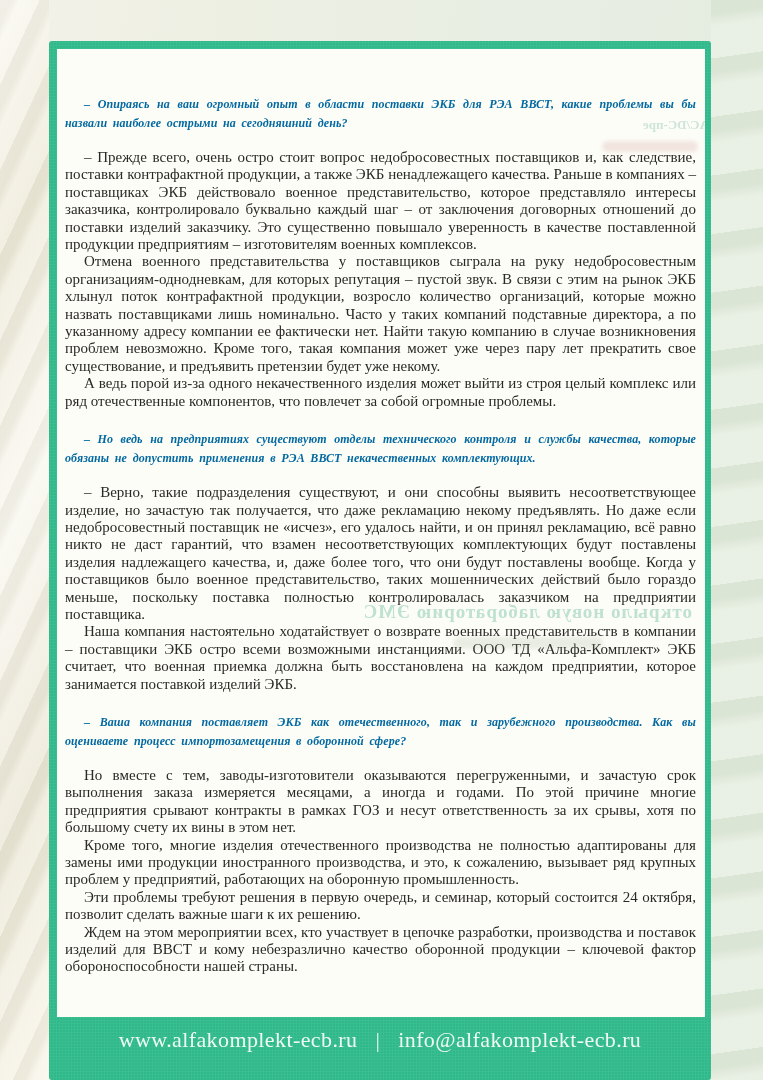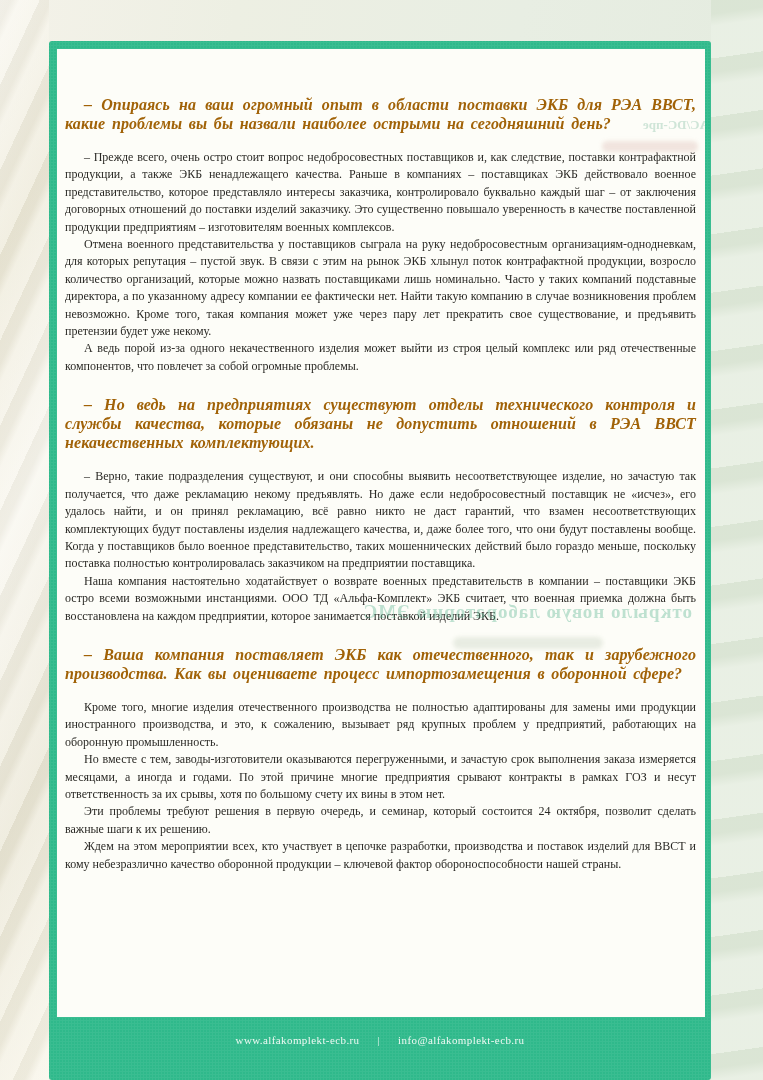--- a/index.html
+++ b/index.html
@@ -35,31 +35,31 @@
     position: absolute; left: 8px; top: 8px; right: 6px; bottom: 63px;
     background: #fdfdf8;
     overflow: hidden;
     padding: 26px 9px 0 8px;
     box-sizing: border-box;
   }
   .content p {
     margin: 0;
     text-indent: 19px;
     text-align: justify;
-    font-size: 12px;
+    font-size: 15px;
     line-height: 17.4px;
     color: #2a2925;
     hyphens: auto;
   }
   .content p.q {
     font-style: italic;
     font-weight: bold;
-    font-size: 16px;
+    font-size: 12px;
     line-height: 19px;
-    color: #a16207;
+    color: #0369a1;
     word-spacing: 2.5px;
     letter-spacing: .1px;
     margin: 20px 0 16px 0;
   }
   .content p.q:first-child { margin-top: 0; }
   
   .bleed {
     position: absolute;
     transform: scaleX(-1);
     font-weight: bold;
@@ -84,21 +84,21 @@
     filter: blur(2px); border-radius: 6px;
   }
   .smudge-a { left: 545px; top: 92px;  width: 96px;  height: 11px; background: rgba(190,118,108,.18); }
   .smudge-b { left: 396px; top: 588px; width: 150px; height: 12px; background: rgba(150,172,140,.20); }
   
   .footer {
     position: absolute; left: 0; right: 0; bottom: 0; height: 81px;
     display: flex; align-items: center; justify-content: center;
     gap: 18px;
     color: #effaf4;
-    font-size: 11px;
+    font-size: 22px;
     letter-spacing: .4px;
   }
   .footer .sep { opacity: .95; }
 </style>
 </head>
 <body>
 
 <div class="paper-left"></div>
 <div class="paper-right"></div>
 
@@ -107,26 +107,26 @@
 
     <span class="bleed bleed-mid">открыло новую лабораторию ЭМС</span>
     <span class="bleed bleed-top">AC/DC-пре</span>
     <span class="smudge smudge-a"></span>
     <span class="smudge smudge-b"></span>
 
     <p class="q">– Опираясь на ваш огромный опыт в области поставки ЭКБ для РЭА ВВСТ, какие проблемы вы бы назвали наиболее острыми на сегодняшний день?</p>
     <p class="a">– Прежде всего, очень остро стоит вопрос недобросовестных поставщиков и, как следствие, поставки контрафактной продукции, а также ЭКБ ненадлежащего качества. Раньше в компаниях – поставщиках ЭКБ действовало военное представительство, которое представляло интересы заказчика, контролировало буквально каждый шаг – от заключения договорных отношений до поставки изделий заказчику. Это существенно повышало уверенность в качестве поставленной продукции предприятиям – изготовителям военных комплексов.</p>
     <p class="a">Отмена военного представительства у поставщиков сыграла на руку недобросовестным организациям-однодневкам, для которых репутация – пустой звук. В связи с этим на рынок ЭКБ хлынул поток контрафактной продукции, возросло количество организаций, которые можно назвать поставщиками лишь номинально. Часто у таких компаний подставные директора, а по указанному адресу компании ее фактически нет. Найти такую компанию в случае возникновения проблем невозможно. Кроме того, такая компания может уже через пару лет прекратить свое существование, и предъявить претензии будет уже некому.</p>
     <p class="a">А ведь порой из-за одного некачественного изделия может выйти из строя целый комплекс или ряд отечественные компонентов, что повлечет за собой огромные проблемы.</p>
-    <p class="q">– Но ведь на предприятиях существуют отделы технического контроля и службы качества, которые обязаны не допустить отношений в РЭА ВВСТ некачественных комплектующих.</p>
+    <p class="q">– Но ведь на предприятиях существуют отделы технического контроля и службы качества, которые обязаны не допустить применения в РЭА ВВСТ некачественных комплектующих.</p>
     <p class="a">– Верно, такие подразделения существуют, и они способны выявить несоответствующее изделие, но зачастую так получается, что даже рекламацию некому предъявлять. Но даже если недобросовестный поставщик не «исчез», его удалось найти, и он принял рекламацию, всё равно никто не даст гарантий, что взамен несоответствующих комплектующих будут поставлены изделия надлежащего качества, и, даже более того, что они будут поставлены вообще. Когда у поставщиков было военное представительство, таких мошеннических действий было гораздо меньше, поскольку поставка полностью контролировалась заказчиком на предприятии поставщика.</p>
     <p class="a">Наша компания настоятельно ходатайствует о возврате военных представительств в компании – поставщики ЭКБ остро всеми возможными инстанциями. ООО ТД «Альфа-Комплект» ЭКБ считает, что военная приемка должна быть восстановлена на каждом предприятии, которое занимается поставкой изделий ЭКБ.</p>
     <p class="q">– Ваша компания поставляет ЭКБ как отечественного, так и зарубежного производства. Как вы оцениваете процесс импортозамещения в оборонной сфере?</p>
+    <p class="a">Но вместе с тем, заводы-изготовители оказываются перегруженными, и зачастую срок выполнения заказа измеряется месяцами, а иногда и годами. По этой причине многие предприятия срывают контракты в рамках ГОЗ и несут ответственность за их срывы, хотя по большому счету их вины в этом нет.</p>
     <p class="a">Кроме того, многие изделия отечественного производства не полностью адаптированы для замены ими продукции иностранного производства, и это, к сожалению, вызывает ряд крупных проблем у предприятий, работающих на оборонную промышленность.</p>
-    <p class="a">Но вместе с тем, заводы-изготовители оказываются перегруженными, и зачастую срок выполнения заказа измеряется месяцами, а иногда и годами. По этой причине многие предприятия срывают контракты в рамках ГОЗ и несут ответственность за их срывы, хотя по большому счету их вины в этом нет.</p>
     <p class="a">Эти проблемы требуют решения в первую очередь, и семинар, который состоится 24 октября, позволит сделать важные шаги к их решению.</p>
     <p class="a">Ждем на этом мероприятии всех, кто участвует в цепочке разработки, производства и поставок изделий для ВВСТ и кому небезразлично качество оборонной продукции – ключевой фактор обороноспособности нашей страны.</p>
   </div>
 
   <div class="footer">
     <span>www.alfakomplekt-ecb.ru</span>
     <span class="sep">|</span>
     <span>info@alfakomplekt-ecb.ru</span>
   </div>
 </div>

